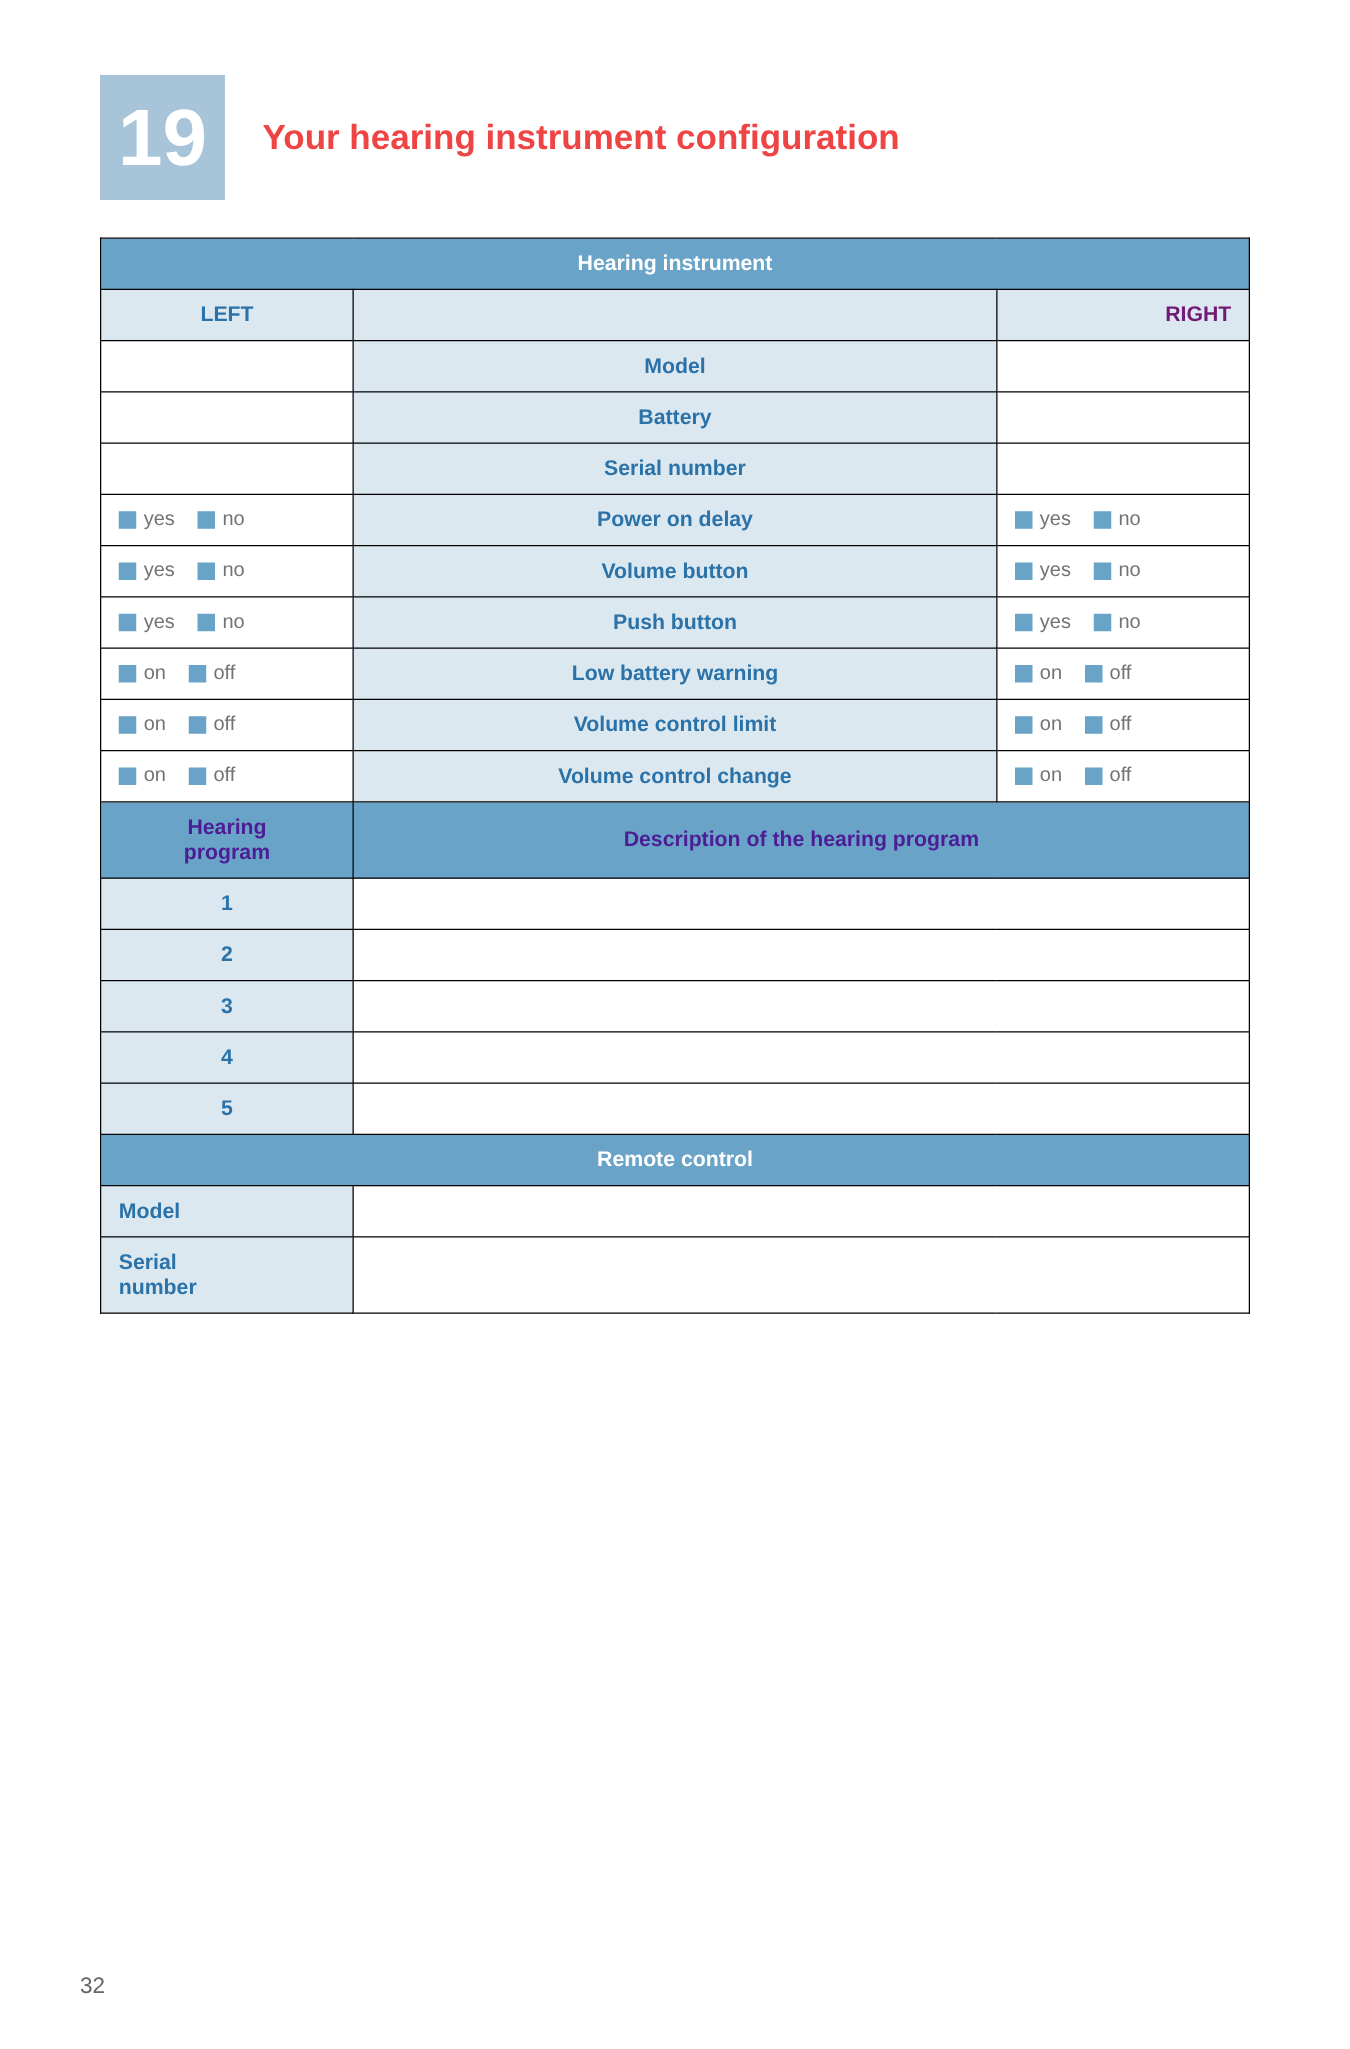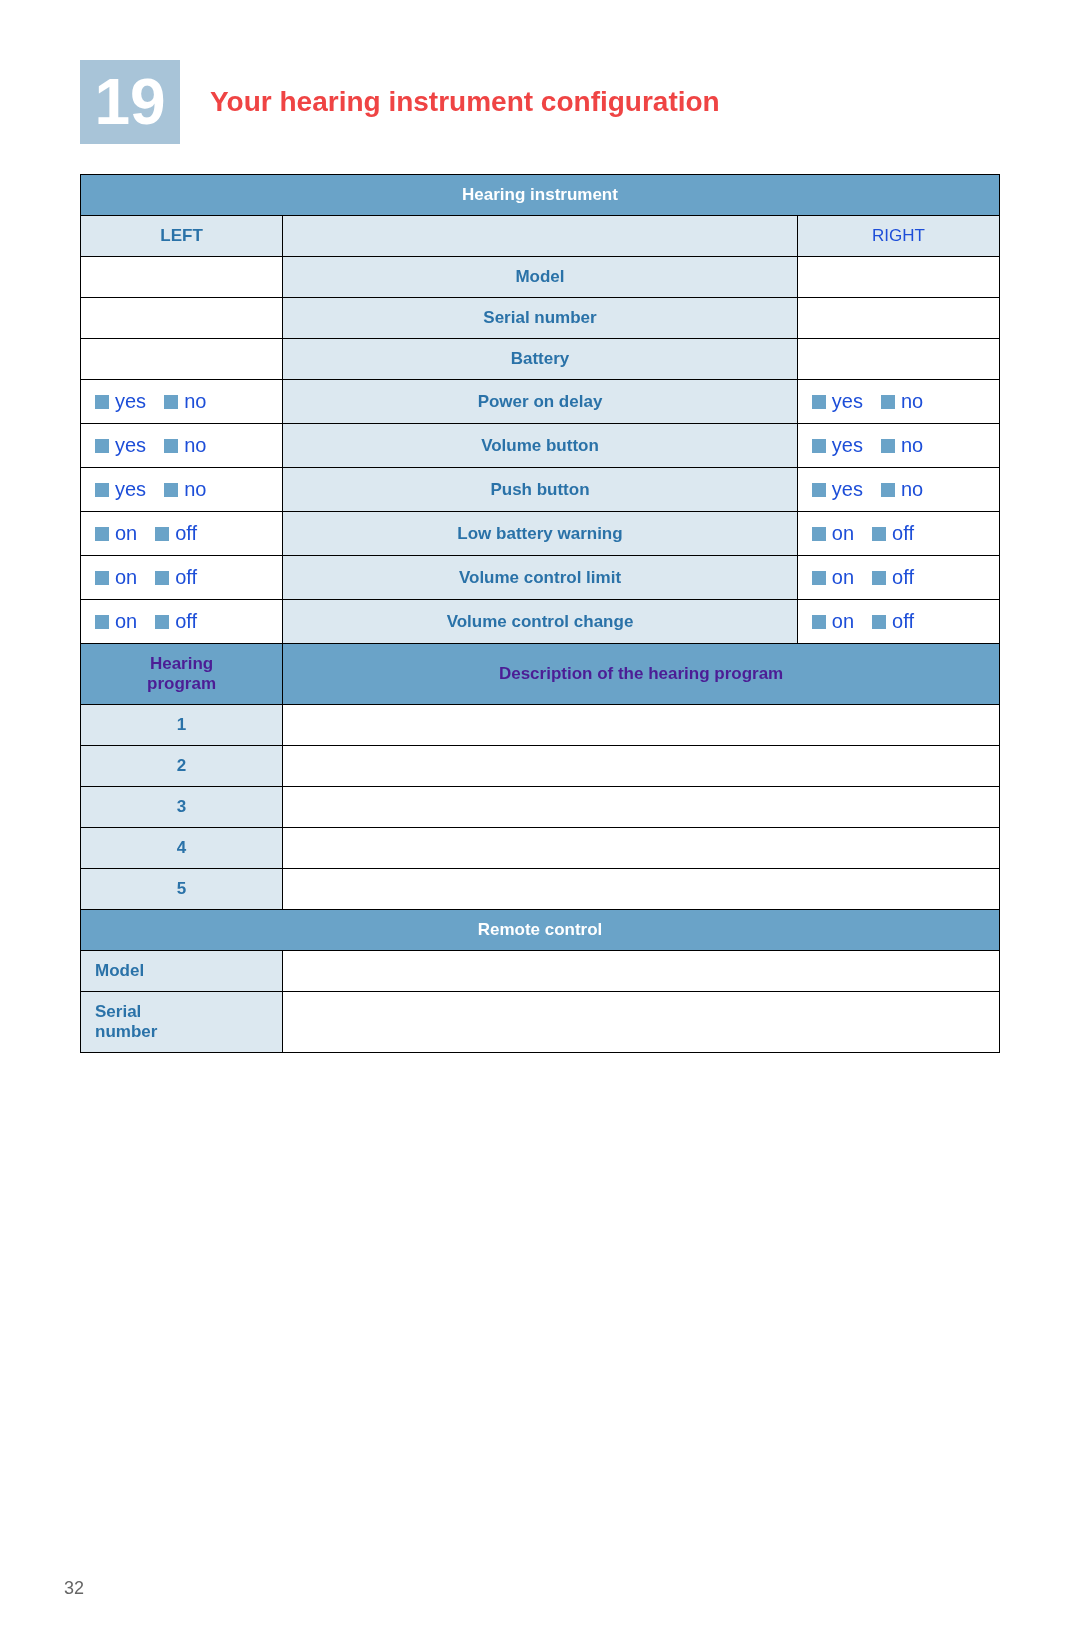--- a/index.html
+++ b/index.html
@@ -18,21 +18,21 @@
     
     .header-section {
       display: flex;
       align-items: center;
       margin-bottom: 30px;
     }
 
     .number-box {
       background: #a8c4d8;
       width: 100px;
-      height: 84px;
+      height: 100px;
       display: flex;
       align-items: center;
       justify-content: center;
       margin-right: 30px;
       flex-shrink: 0;
     }
 
     .number-box span {
       font-size: 64px;
       font-weight: bold;
@@ -74,24 +74,24 @@
     }
 
     .left-label {
       color: #2a72a8;
       font-weight: bold;
       font-size: 18px;
       text-align: center;
     }
 
     .right-label {
-      color: #1d4ed8;
-      font-weight: normal;
+      color: #701a75;
+      font-weight: bold;
       font-size: 18px;
-      text-align: center;
+      text-align: right;
     }
 
     
     .center-label {
       text-align: center;
       background: #dce8f0;
       color: #2a72a8;
       font-weight: bold;
       font-size: 17px;
     }
@@ -123,22 +123,22 @@
 
     .checkbox-sq {
       display: inline-block;
       width: 14px;
       height: 14px;
       background: #6aa3c8;
       flex-shrink: 0;
     }
 
     .check-label {
-      font-size: 20px;
-      color: #1d4ed8;
+      font-size: 16px;
+      color: #737373;
       font-weight: normal;
     }
 
     .check-pair {
       display: flex;
       align-items: center;
       gap: 18px;
     }
 
     
@@ -228,29 +228,29 @@
       <td class="empty-cell left-val"></td>
       <td class="center-label">
         <span>Model</span>
       </td>
       <td class="empty-cell right-val"></td>
     </tr>
 
     <tr>
       <td class="empty-cell left-val"></td>
       <td class="center-label">
+        <span>Battery</span>
+      </td>
+      <td class="empty-cell right-val"></td>
+    </tr>
+
+    <tr>
+      <td class="empty-cell left-val"></td>
+      <td class="center-label">
         <span>Serial number</span>
-      </td>
-      <td class="empty-cell right-val"></td>
-    </tr>
-
-    <tr>
-      <td class="empty-cell left-val"></td>
-      <td class="center-label">
-        <span>Battery</span>
       </td>
       <td class="empty-cell right-val"></td>
     </tr>
 
     <tr>
       <td class="left-val">
         <div class="check-pair">
           <div class="check-group">
             <span class="checkbox-sq"></span>
             <span class="check-label">yes</span>

